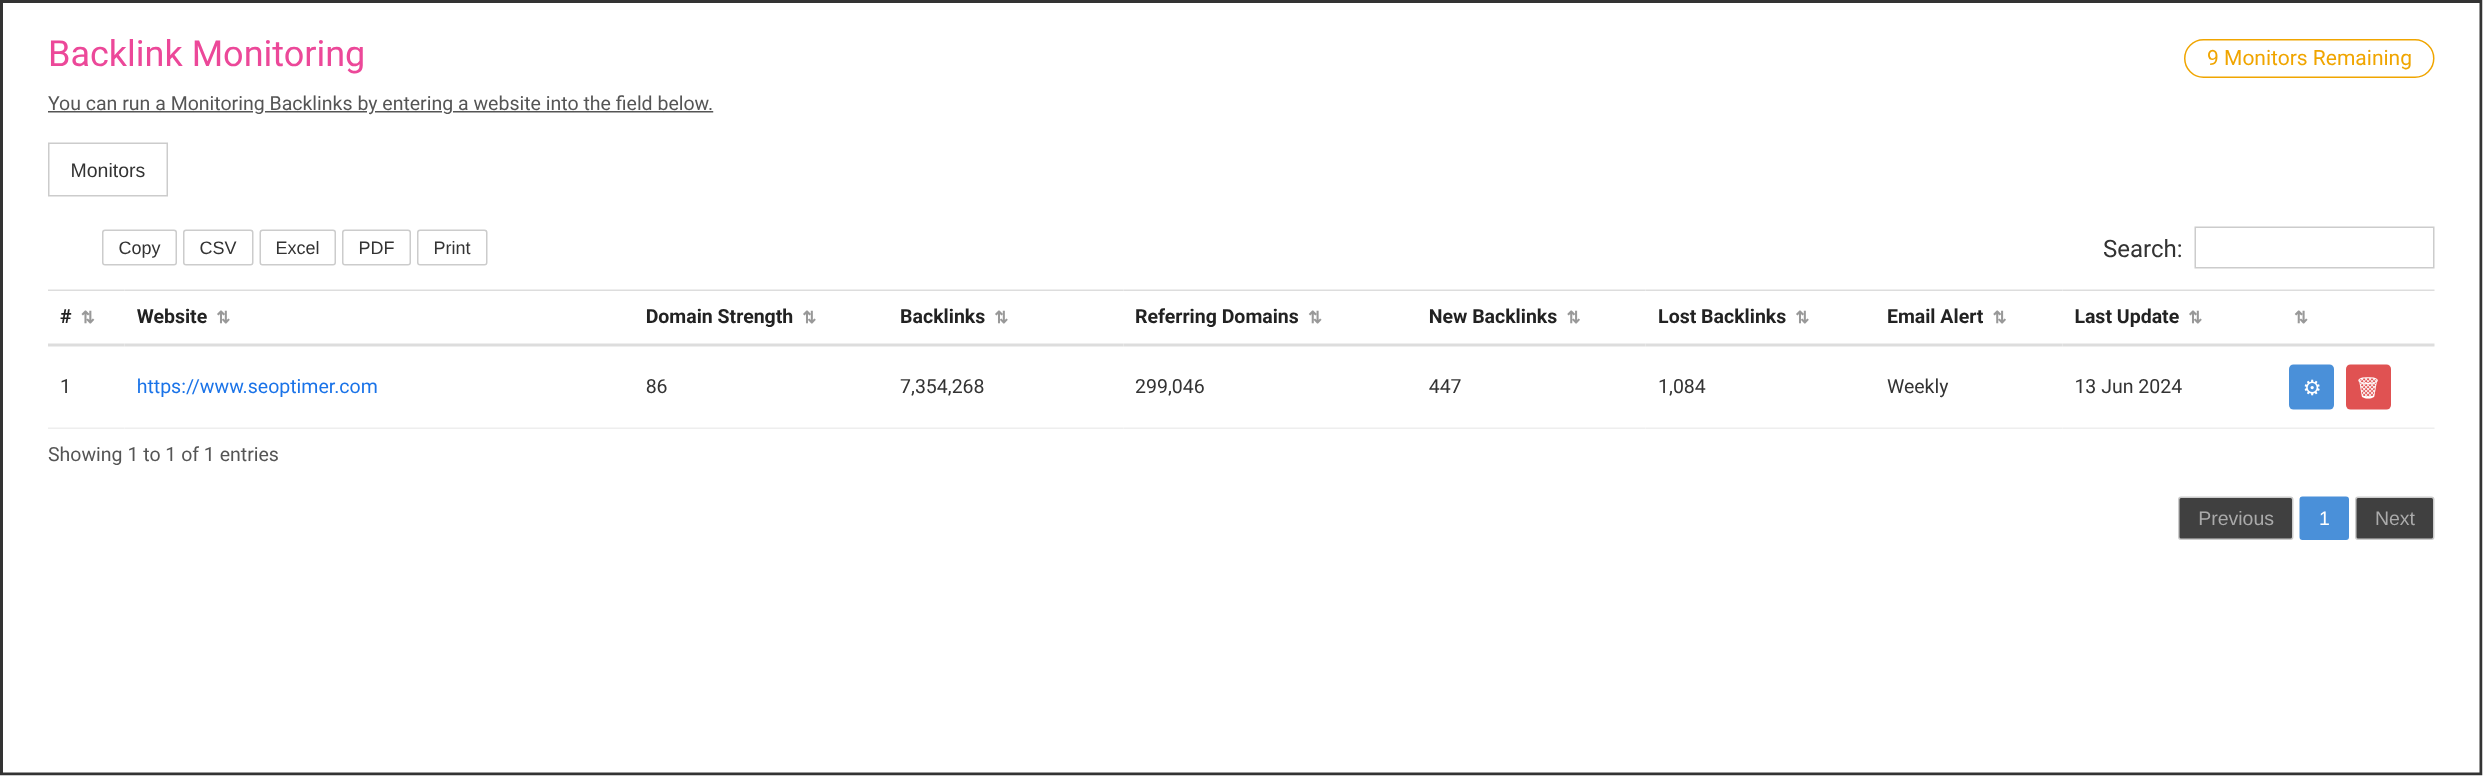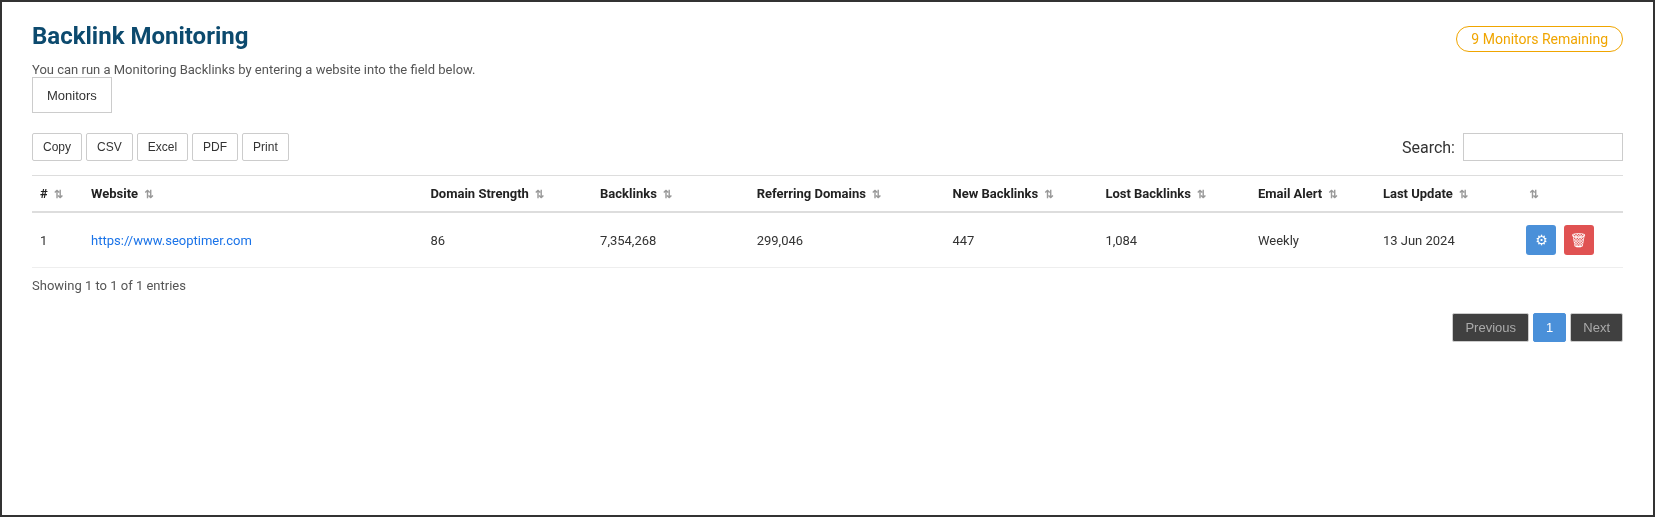--- a/index.html
+++ b/index.html
@@ -17,35 +17,37 @@
       position: relative;
     }
     .header-row {
       display: flex;
       justify-content: space-between;
       align-items: flex-start;
       margin-bottom: 10px;
     }
     .page-title {
       font-size: 24px;
-      font-weight: 700;
-      color: #0c4a6e;
+      font-weight: 400;
+      color: #ec4899;
     }
     .monitors-badge {
       border: 1.5px solid #f0a500;
       color: #f0a500;
       border-radius: 20px;
       padding: 4px 14px;
       font-size: 14px;
       white-space: nowrap;
       margin-top: 4px;
     }
     .subtitle {
       color: #555;
       font-size: 13px;
+      margin-bottom: 18px;
+      text-decoration: underline;
     }
     .input-row {
       display: flex;
       align-items: center;
       gap: 0;
       margin-bottom: 20px;
     }
     .url-input {
       border: 1px solid #ccc;
       border-right: none;
@@ -73,21 +75,23 @@
       font-size: 13px;
       cursor: pointer;
       height: 36px;
       margin-left: 8px;
       border-radius: 3px;
       font-weight: 500;
     }
     .toolbar-row {
       display: flex;
       justify-content: space-between;
+      align-items: center;
       margin-bottom: 14px;
+      margin-left: 36px;
     }
     .export-buttons {
       display: flex;
       gap: 4px;
     }
     .export-btn {
       border: 1px solid #ccc;
       background: #fff;
       padding: 4px 10px;
       font-size: 12px;

